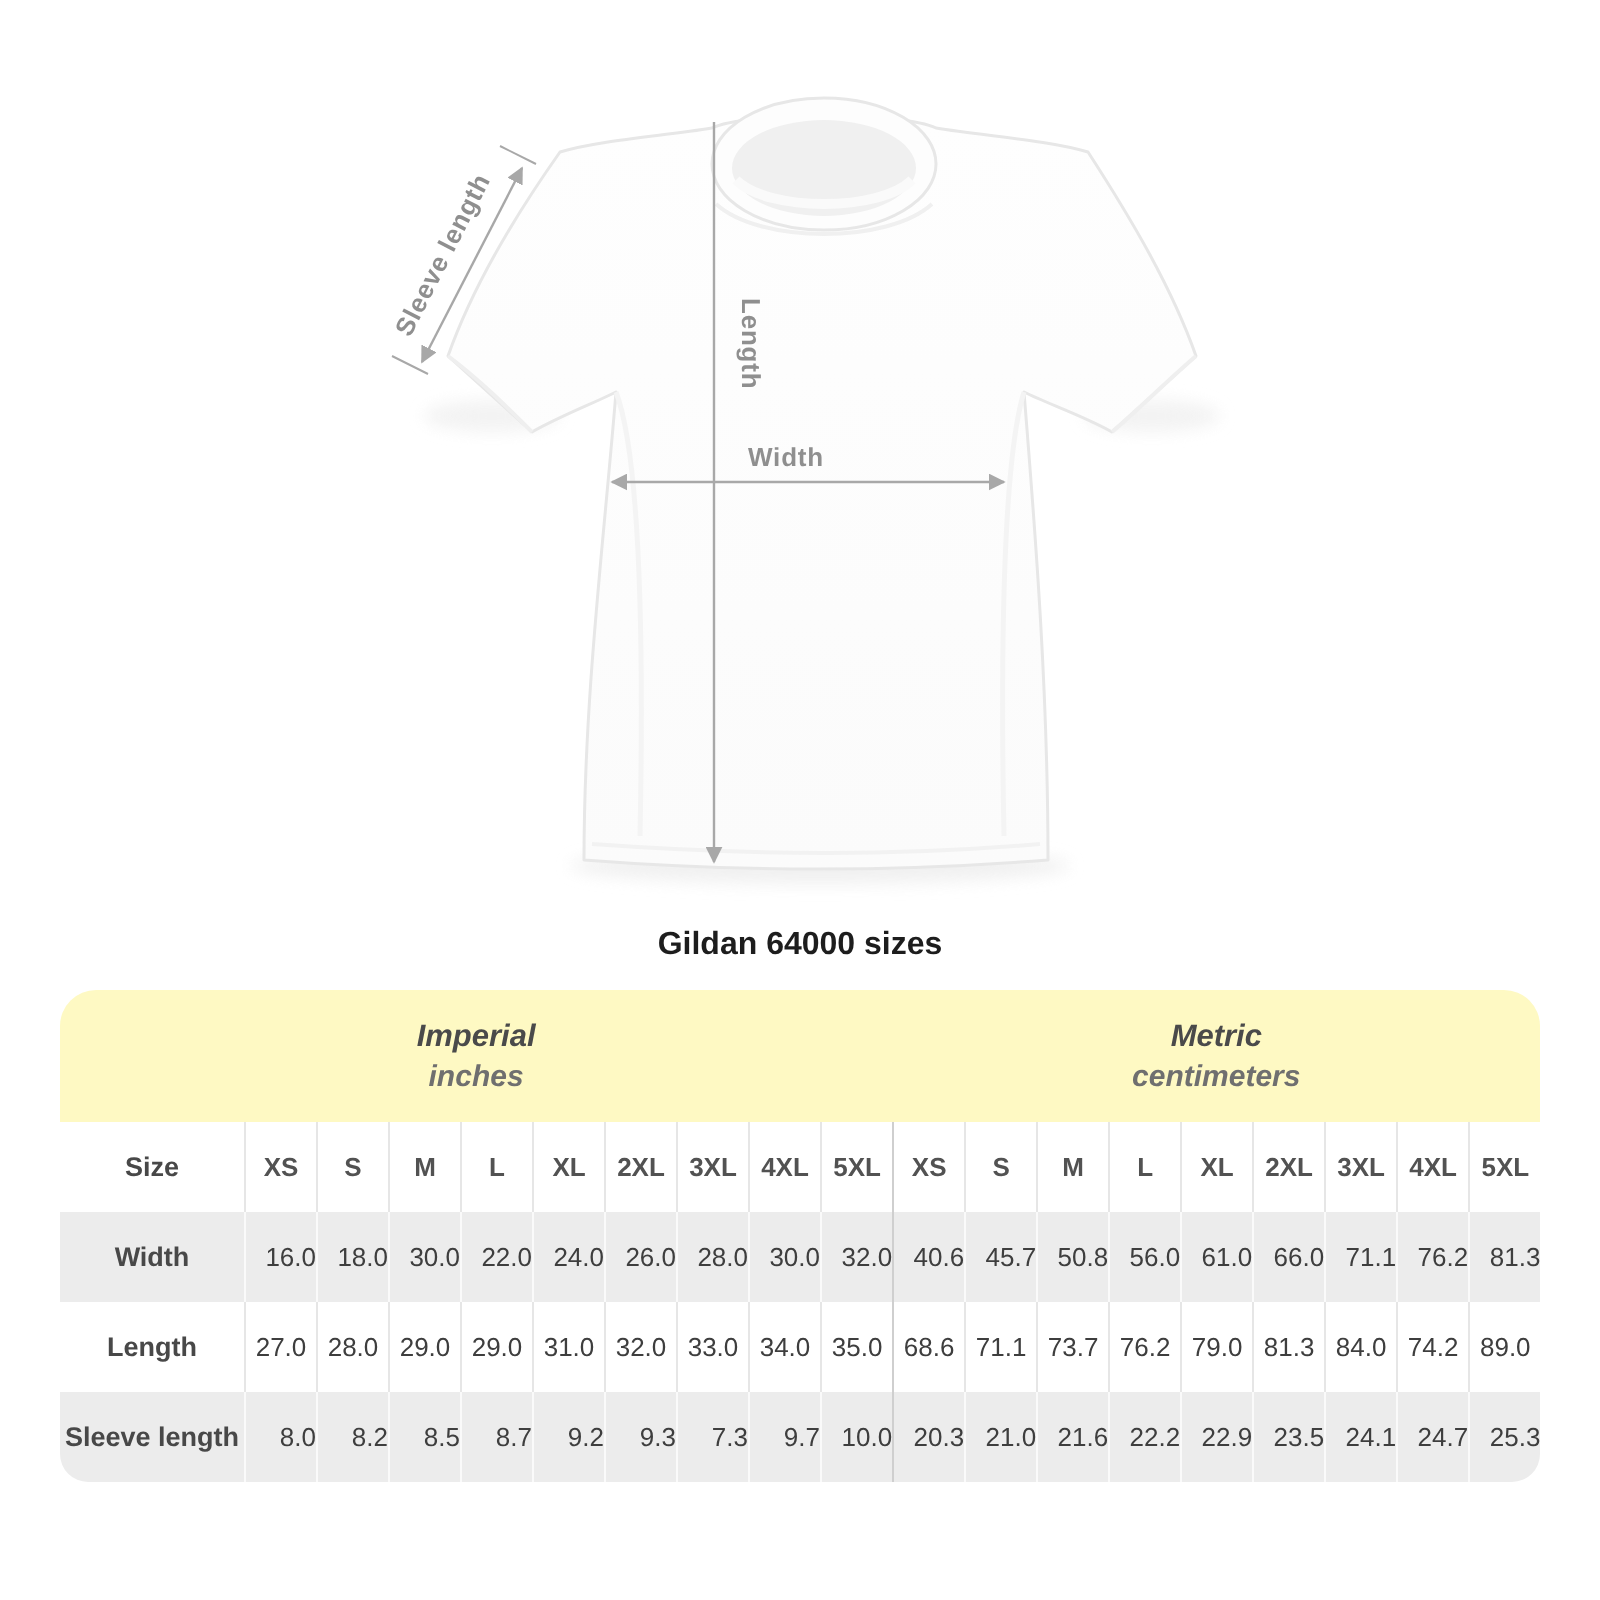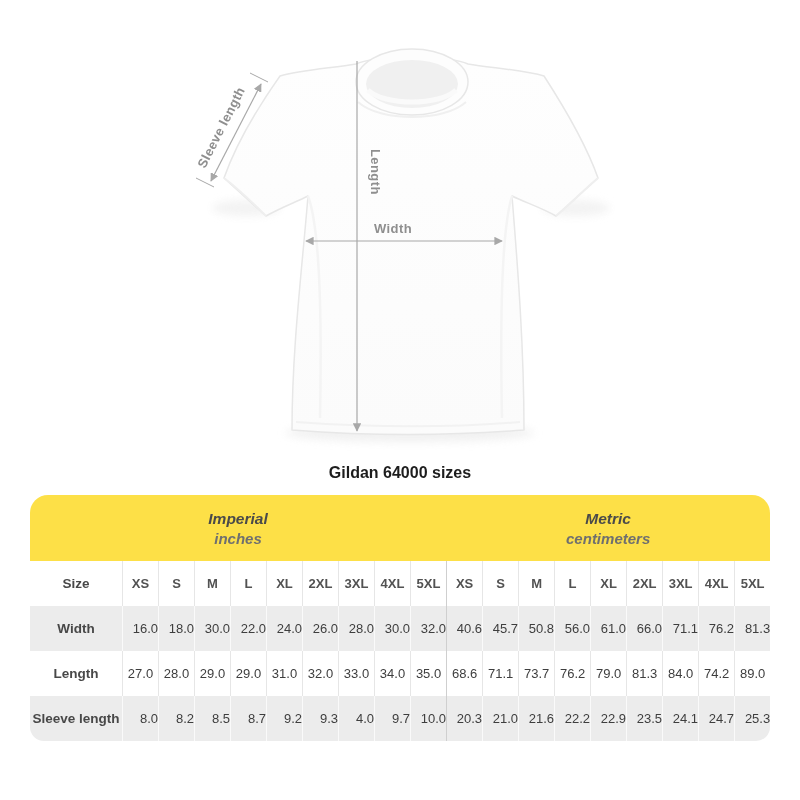--- a/index.html
+++ b/index.html
@@ -14,21 +14,21 @@
   
   .title{ text-align:center; font-size:16px; font-weight:700; color:#1d1d1d; margin-top:6px; }
   .note{ text-align:center; font-size:12.5px; font-style:italic; color:#5c5c5c; margin-top:7px; }
 
   
   .table-wrap{ width:740px; margin:13px auto 0; border-radius:18px 18px 14px 14px; overflow:hidden; }
   table.sizes{ border-collapse:separate; border-spacing:0; table-layout:fixed; width:740px; }
   col.c-label{width:92px;}
   col.c-val{width:36px;}
 
-  tr.group-row th{ background:#fde047; height:66px; vertical-align:middle; text-align:center; padding:0; }
+  tr.group-row th{ background:#fef9c3; height:66px; vertical-align:middle; text-align:center; padding:0; }
   .g-label{ font-size:15.5px; font-weight:700; font-style:italic; color:#4a4a4a; line-height:1.35; }
   .g-unit{ font-size:15px; font-style:italic; color:#6f6f6f; }
 
   tr.size-row th{ height:45px; background:#ffffff; font-size:13px; font-weight:600; color:#525252;
                   text-align:center; vertical-align:middle; padding:0; border-left:1px solid #e6e6e6; }
   tr.size-row th:first-child{ border-left:none; font-size:13.5px; font-weight:700; color:#484848; }
 
   tbody td{ height:45px; font-size:13px; color:#3e3e3e; text-align:center; vertical-align:middle;
             padding:0; border-left:1px solid #e6e6e6; background:#ffffff; }
   tbody th.row-label{ height:45px; font-size:13.5px; font-weight:700; color:#484848; text-align:center;
@@ -206,21 +206,21 @@
           <td>89.0</td>
         </tr>
         <tr class="stripe">
           <th class="row-label">Sleeve length</th>
           <td>8.0</td>
           <td>8.2</td>
           <td>8.5</td>
           <td>8.7</td>
           <td>9.2</td>
           <td>9.3</td>
-          <td>4.0</td>
+          <td>7.3</td>
           <td>9.7</td>
           <td>10.0</td>
           <td class="ms">20.3</td>
           <td>21.0</td>
           <td>21.6</td>
           <td>22.2</td>
           <td>22.9</td>
           <td>23.5</td>
           <td>24.1</td>
           <td>24.7</td>

